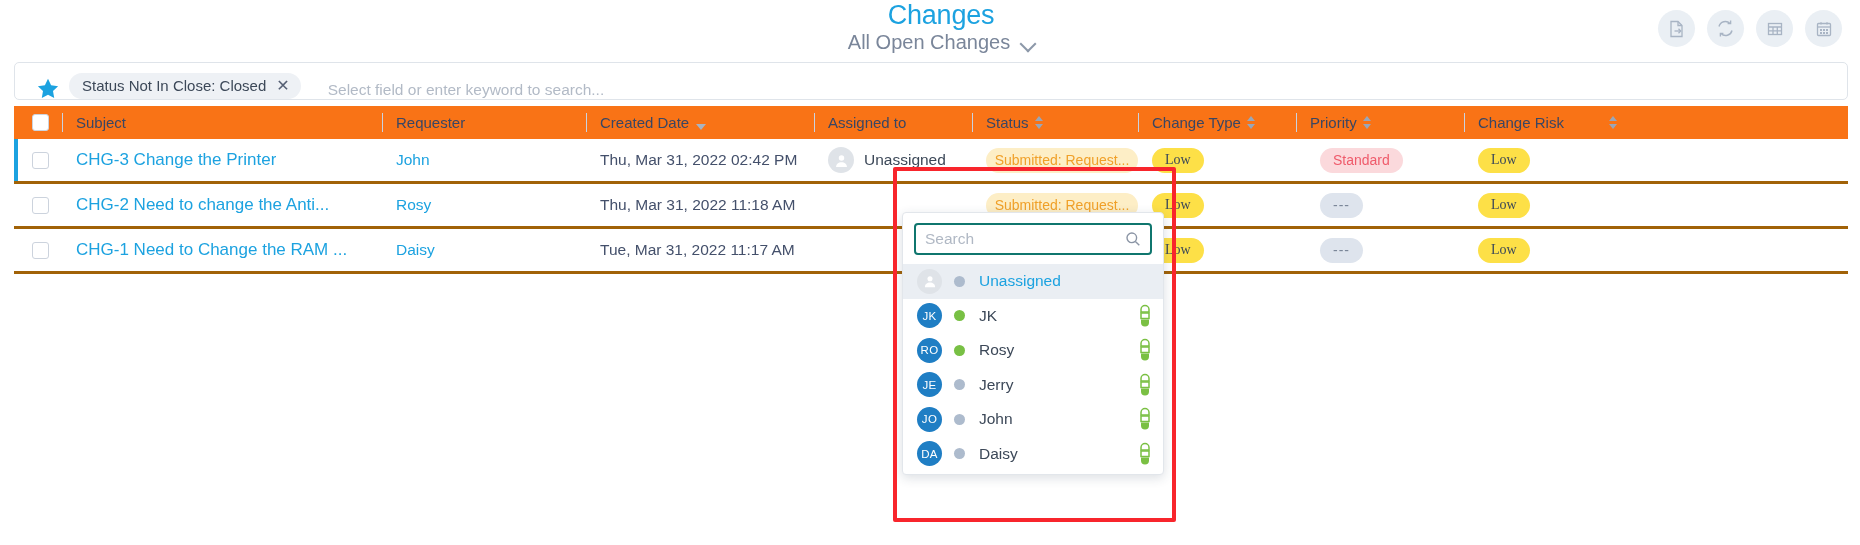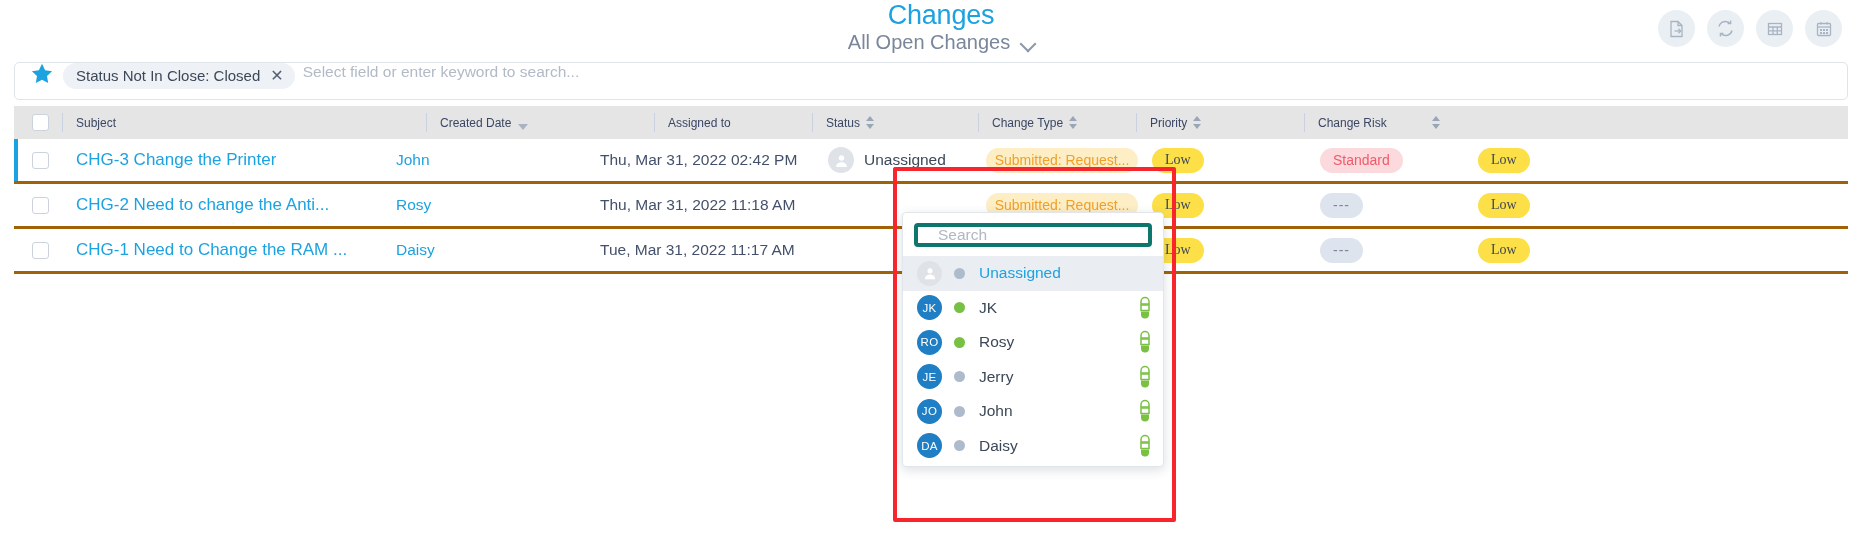--- a/index.html
+++ b/index.html
@@ -47,47 +47,47 @@
   .icon-btn svg { display: block; }
 
   
   .filter-wrap {
     position: absolute; left: 14px; top: 62px;
     width: 1834px; height: 38px;
   }
   .filter-bar {
     width: 100%; height: 100%;
     border: 1px solid #dfe4ea; border-radius: 5px; background: #fff;
-    display: flex; align-items: flex-start; padding: 0 10px;
+    display: flex; align-items: flex-end; padding: 0 16px;
   }
   .star-icon { margin: 0 10px 0 6px; display: block; cursor: pointer; }
   .filter-chip {
     display: flex; align-items: center; gap: 10px;
     background: #eef1f5; border-radius: 14px;
     padding: 4px 11px 5px 13px;
     font-size: 15px; color: #3c4858; white-space: nowrap;
     cursor: pointer;
   }
   .chip-x {
     font-size: 16px; color: #566074; line-height: 1; cursor: pointer;
     font-family: "Liberation Sans", sans-serif;
   }
   .filter-input {
     flex: 1; border: none; outline: none; background: transparent;
-    font-size: 15.5px; color: #000000; margin-left: 8px;
+    font-size: 15.5px; color: #000000; margin-left: 27px;
     font-family: "Liberation Sans", sans-serif;
   }
   .filter-input::placeholder { color: #b2bac6; }
 
   
   .table { position: absolute; left: 14px; top: 106px; width: 1834px; }
   .thead {
     display: flex; align-items: flex-start; height: 33px;
-    background: #e5e5e5;
-    font-size: 12px; color: #3a4663;
+    background: #f97316;
+    font-size: 15px; color: #3a4663;
   }
   .tr {
     display: flex; align-items: center; height: 45px;
     background: #fff; border-bottom: 3px solid #a16207;
     position: relative;
   }
   .tr.active::before {
     content: ""; position: absolute; left: 0; top: 0; bottom: 0;
     width: 4px; background: #1ca2e0;
   }
@@ -157,23 +157,23 @@
   
   .dropdown {
     position: absolute; left: 902px; top: 212px;
     width: 262px; background: #fff;
     border: 1px solid #e2e6eb; border-radius: 4px;
     box-shadow: 0 3px 11px rgba(40,55,80,.16);
     z-index: 30; overflow: hidden;
   }
   .dd-search-wrap { padding: 10px 11px 9px; }
   .dd-search {
-    position: relative; height: 24px;
-    border: 4px solid #0f766e; border-radius: 4px;
-    display: flex; align-items: center; padding: 0 20px;
+    position: relative; height: 32px;
+    border: 2px solid #0f766e; border-radius: 4px;
+    display: flex; align-items: center; padding: 0 9px;
   }
   .dd-search input {
     flex: 1; border: none; outline: none; background: transparent;
     font-size: 15.5px; color: #3c4858;
     font-family: "Liberation Sans", sans-serif;
   }
   .dd-search input::placeholder { color: #b0b8c4; }
   .dd-list { padding-bottom: 3px; }
   .dd-item {
     display: flex; align-items: center; height: 34.5px;
@@ -273,20 +273,23 @@
 
   <div class="table">
 
     <div class="thead">
       <div class="th c-check">
         <span class="chk"></span>
       </div>
       <div class="th c-subject">
         <span>Subject</span>
       </div>
+      <div class="th c-requester">
+        <span>Requester</span>
+      </div>
       <div class="th c-created">
         <span>Created Date</span>
         <span class="sort-desc"></span>
       </div>
       <div class="th c-assigned">
         <span>Assigned to</span>
       </div>
       <div class="th c-status">
         <span>Status</span>
         <span class="sort-both"></span>

